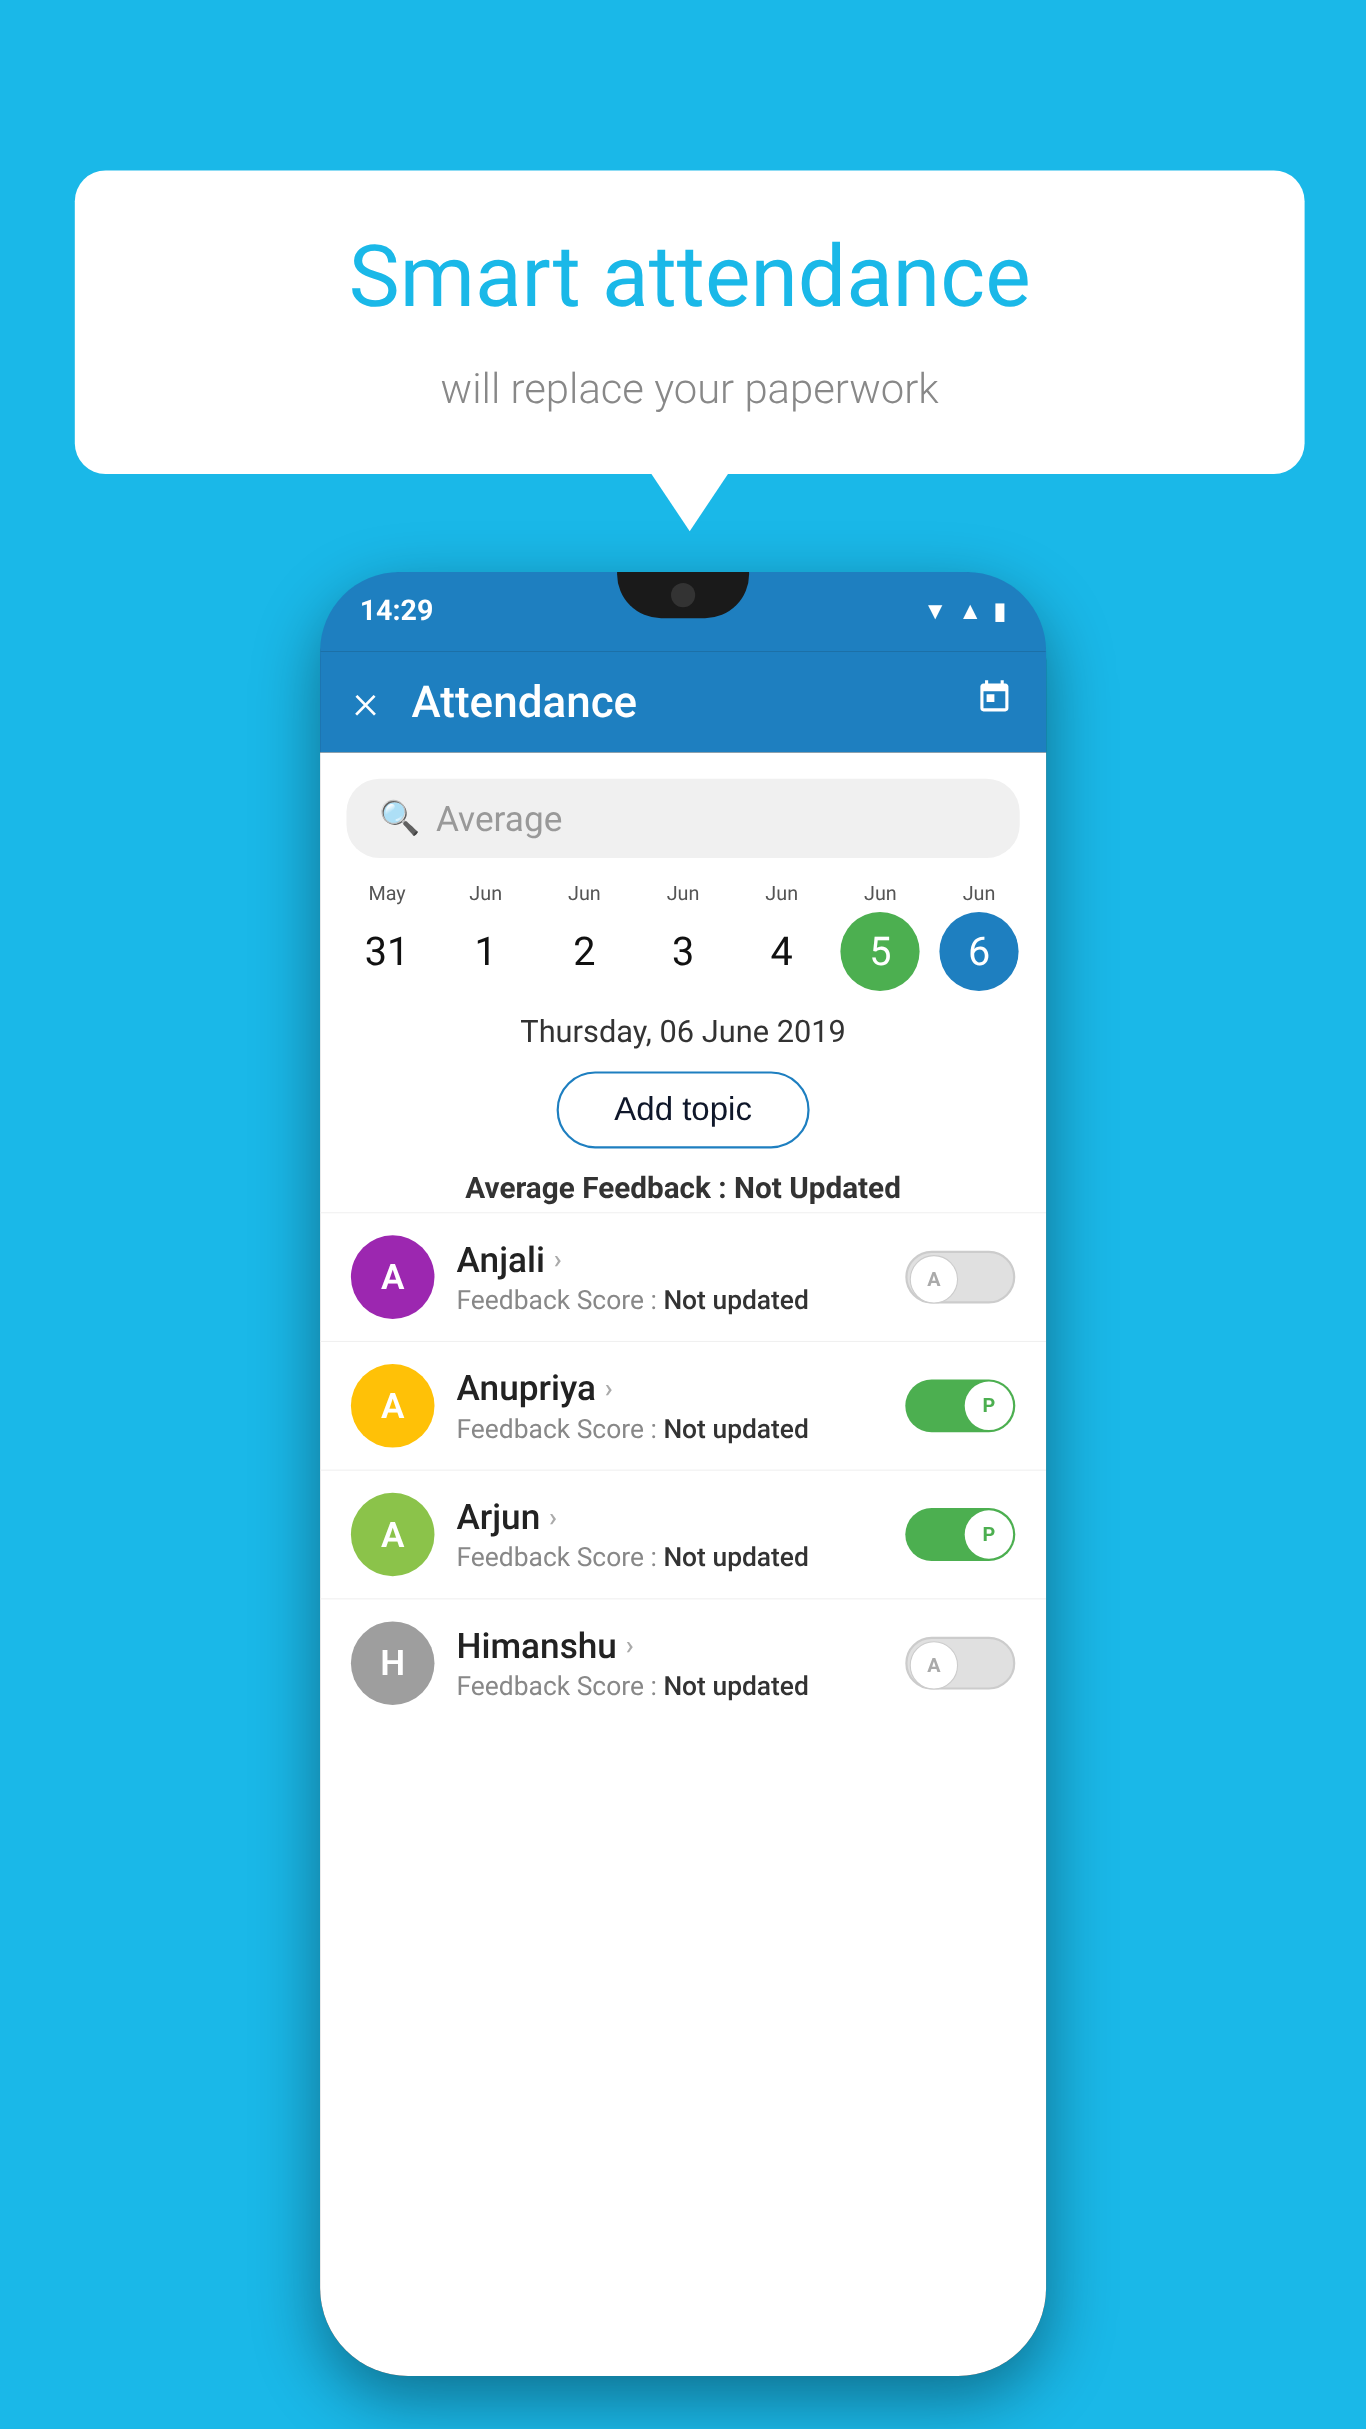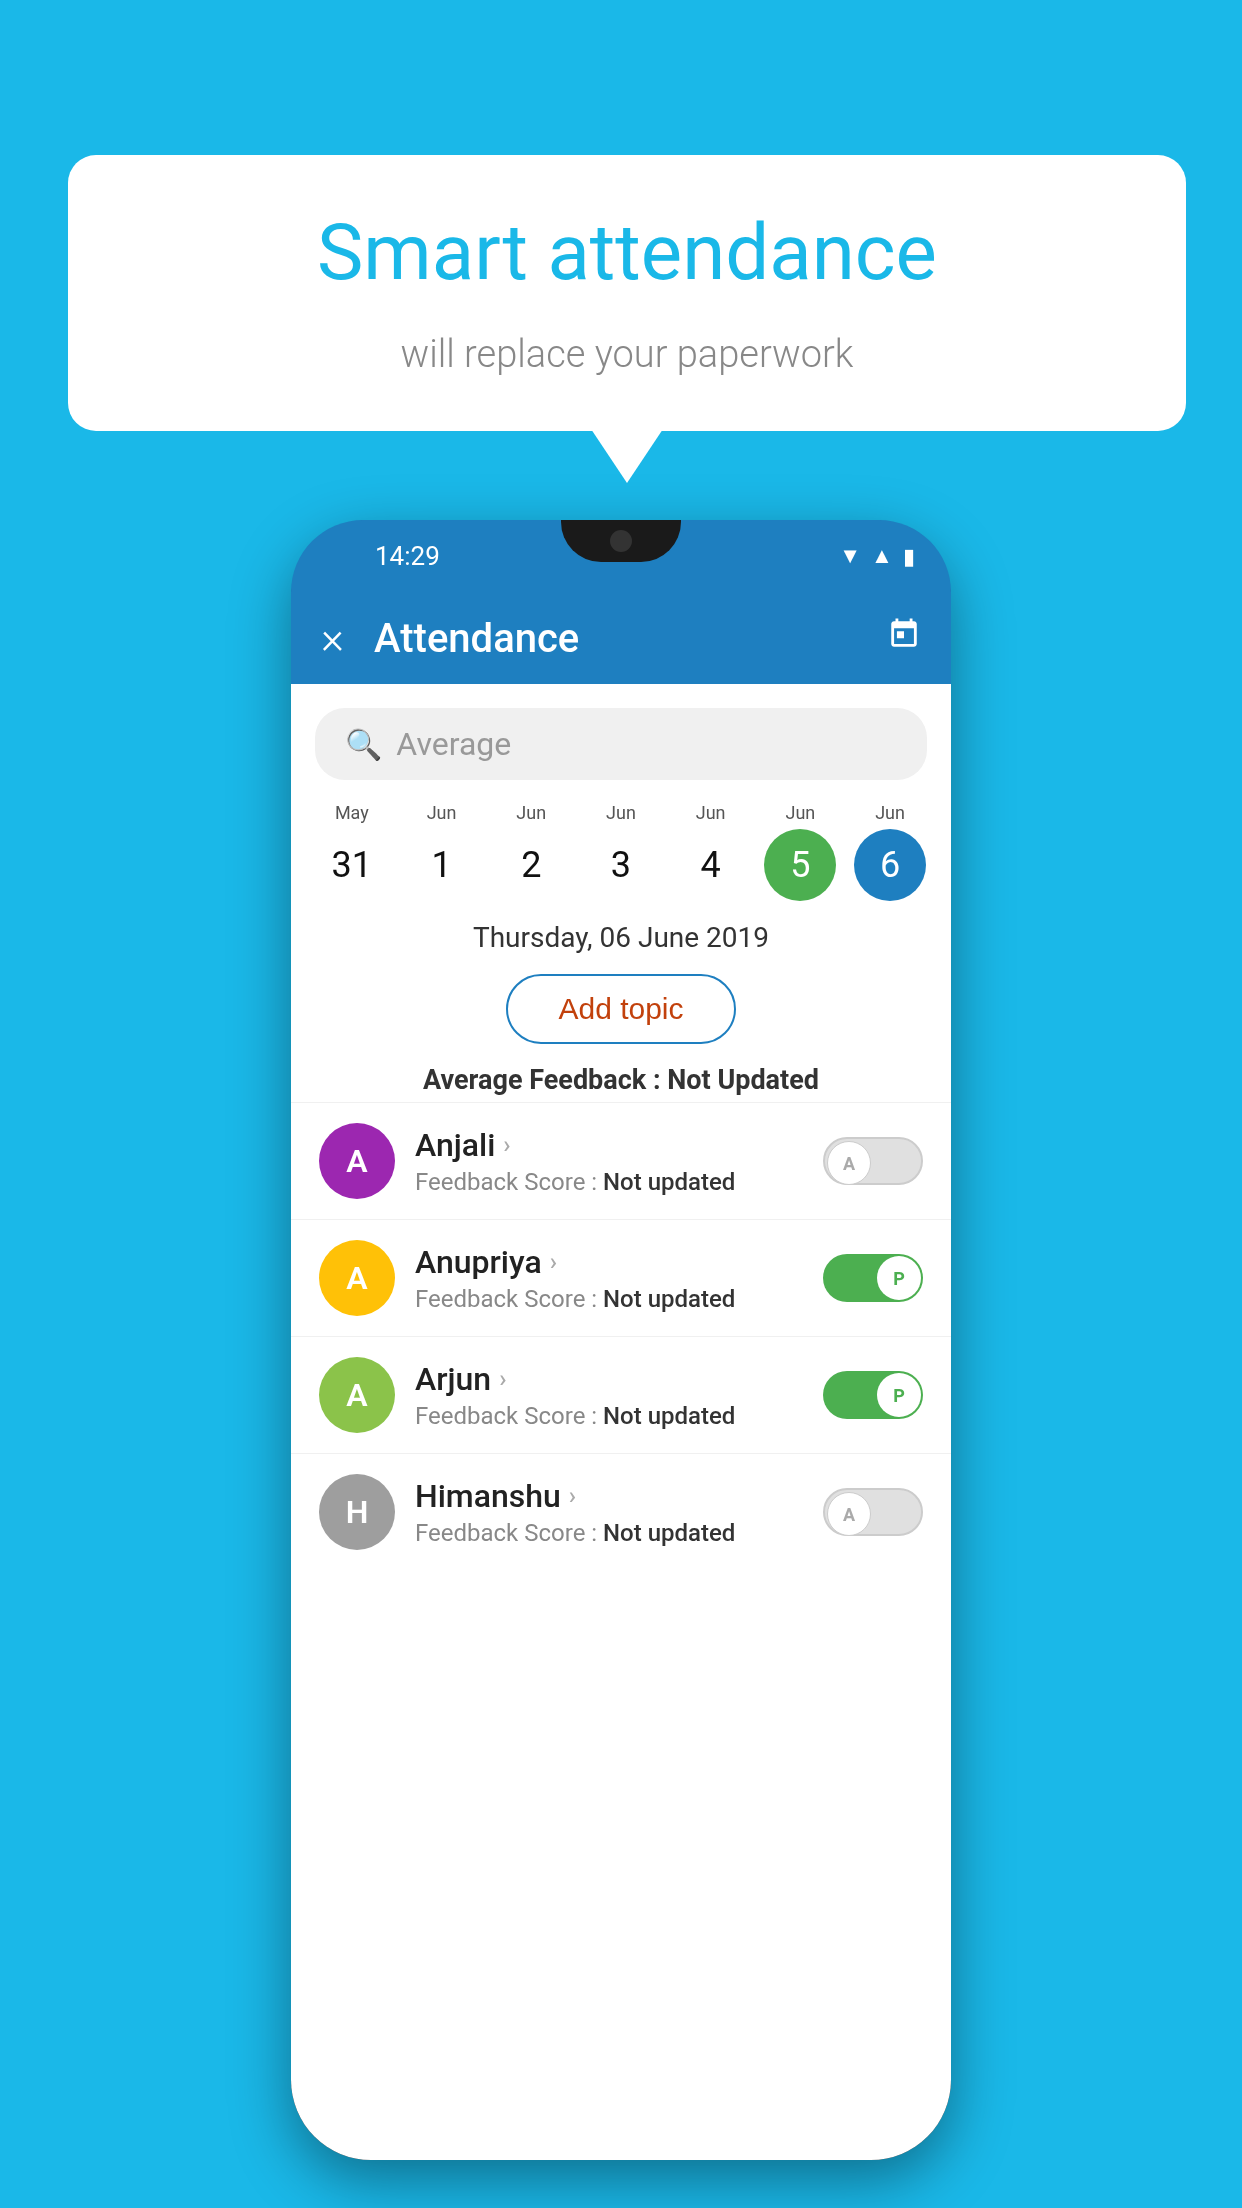--- a/index.html
+++ b/index.html
@@ -87,22 +87,21 @@
       border-radius: 80px 80px 0 0;
       display: flex;
       align-items: center;
       padding: 0 36px;
       z-index: 10;
     }
 
     .status-time {
       color: white;
       font-size: 26px;
-      font-weight: 400;
-      margin-left: 48px;
+      font-weight: 700;
     }
 
     .status-icons {
       margin-left: auto;
       display: flex;
       align-items: center;
       gap: 10px;
     }
 
     .notch {
@@ -244,21 +243,21 @@
       padding: 20px 0 10px 0;
       font-weight: 400;
     }
 
     
     .add-topic-btn {
       display: block;
       margin: 10px auto;
       border: 2px solid #1e7fc0;
       background: transparent;
-      color: #c2410c;
+      color: #0f172a;
       font-size: 30px;
       padding: 16px 50px;
       border-radius: 40px;
       cursor: pointer;
       font-weight: 400;
     }
 
     
     .avg-feedback {
       text-align: center;

